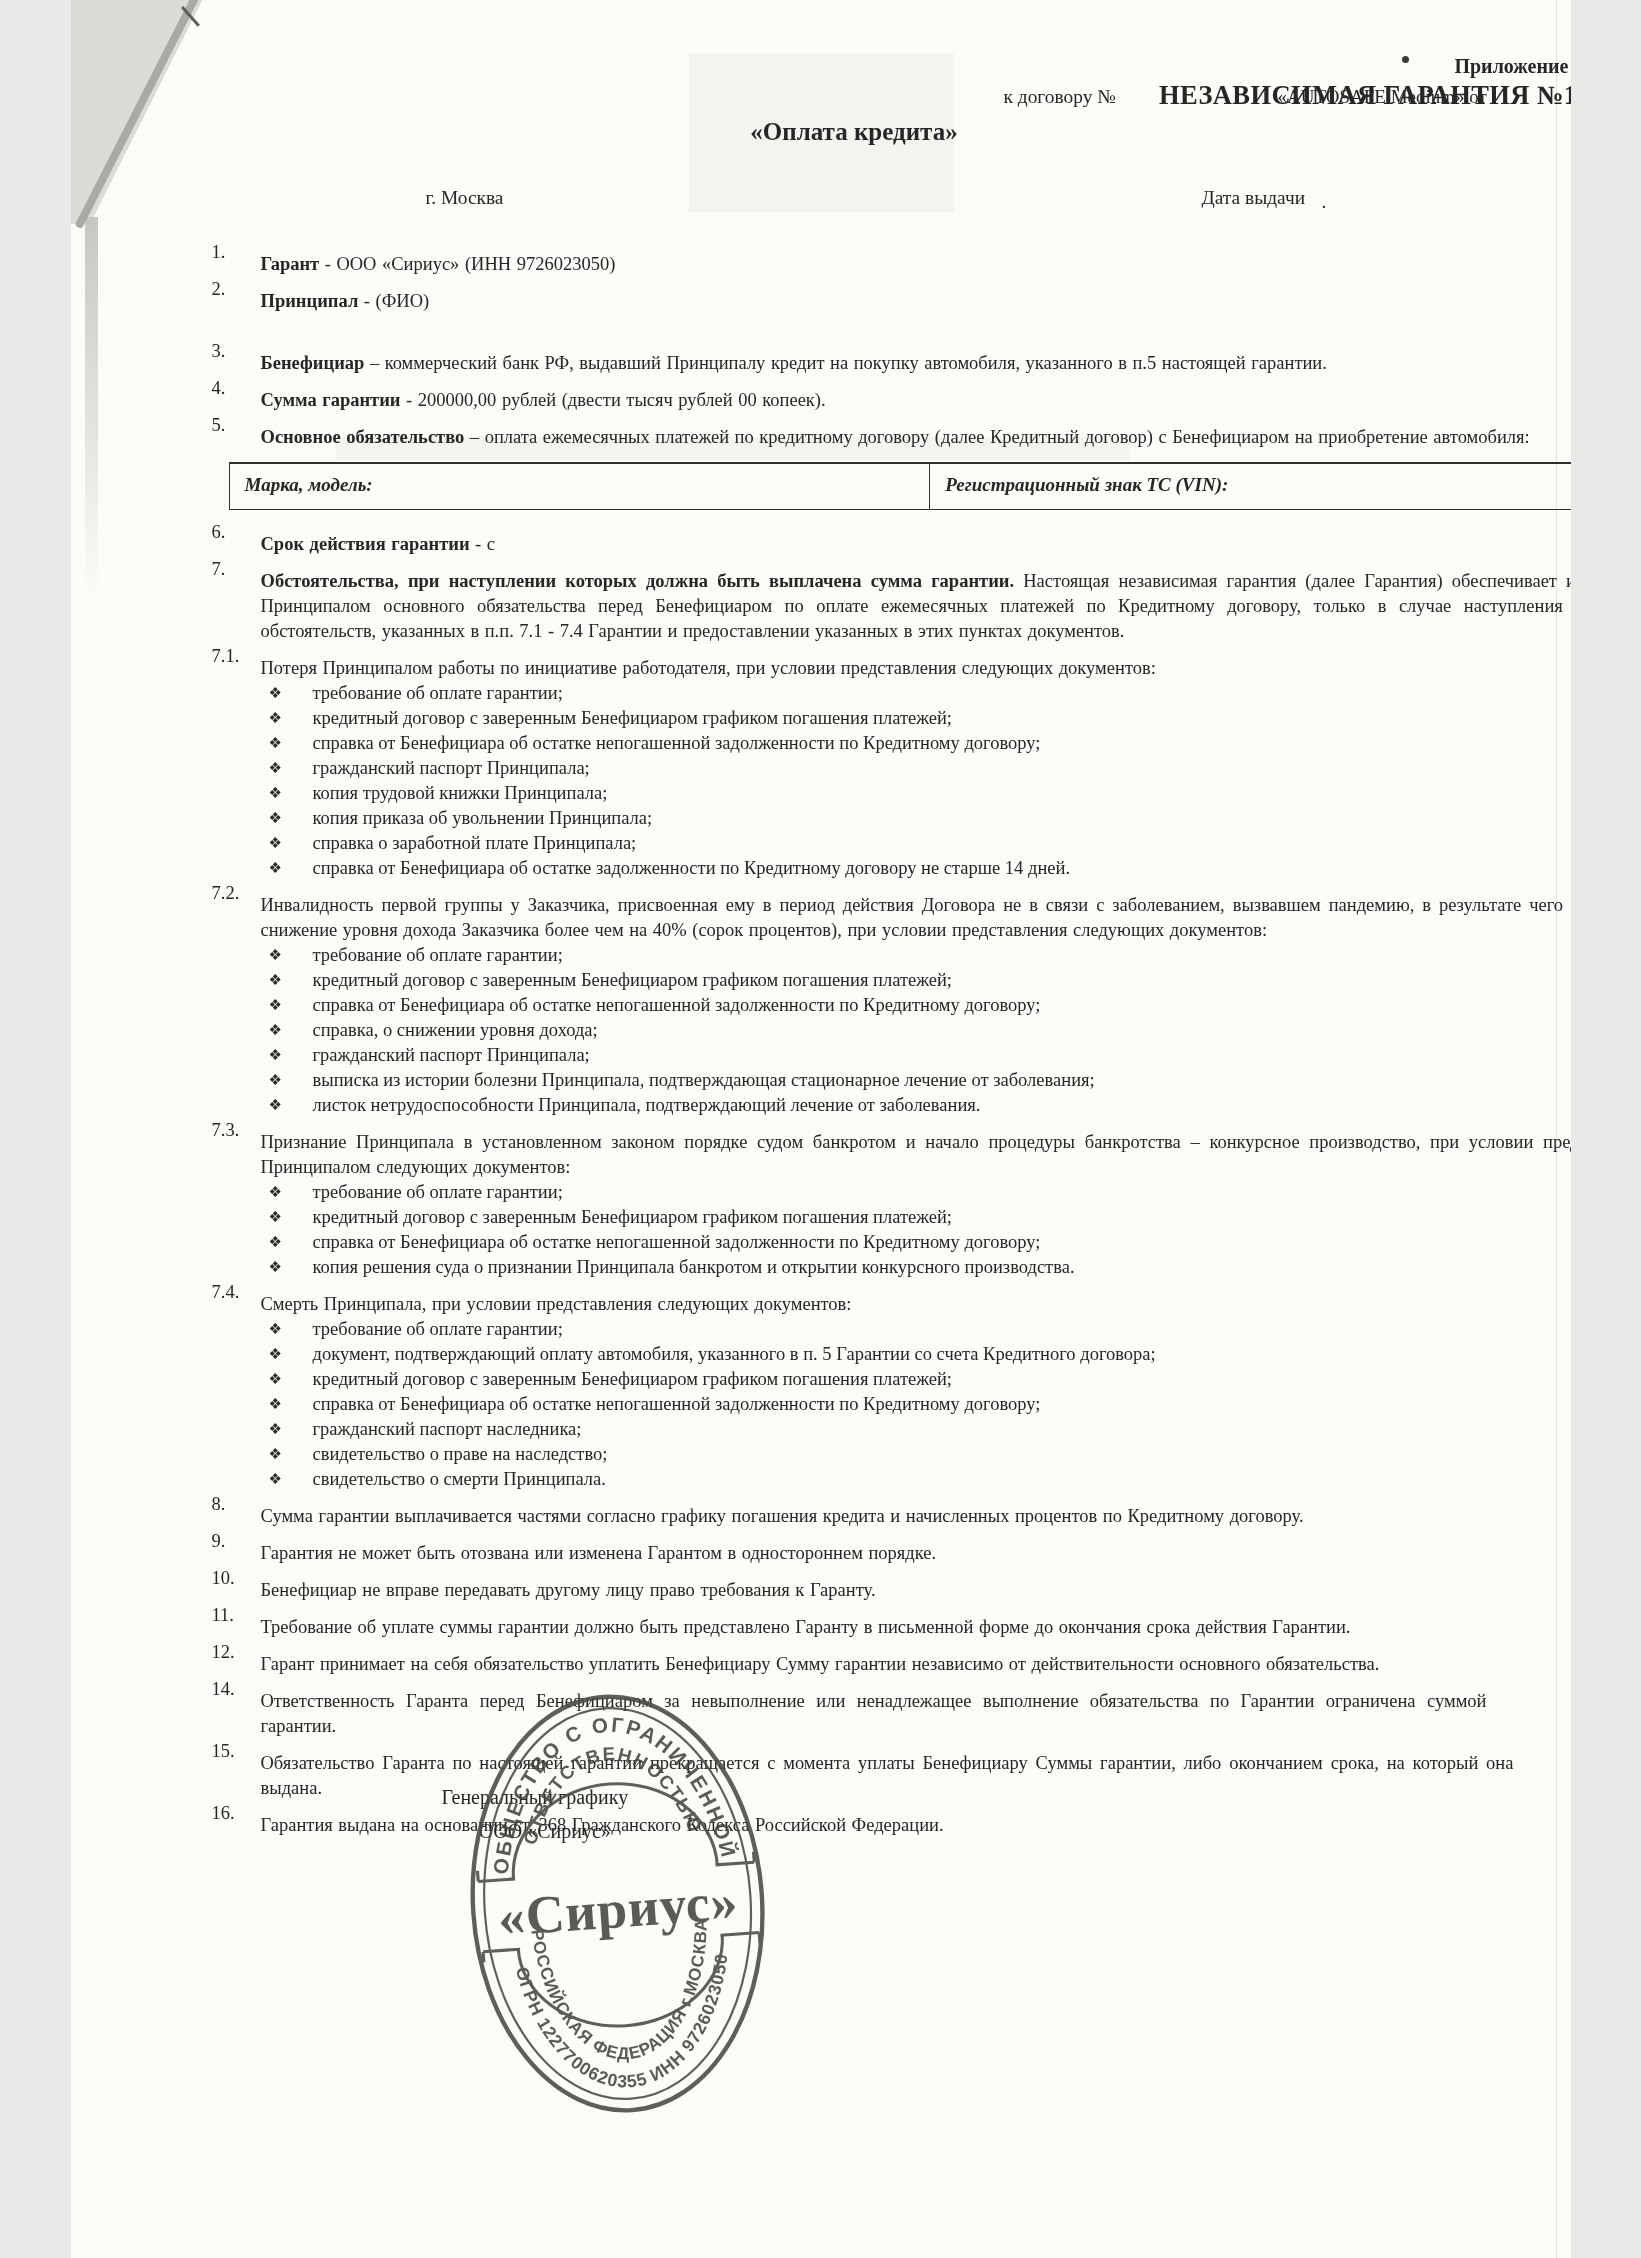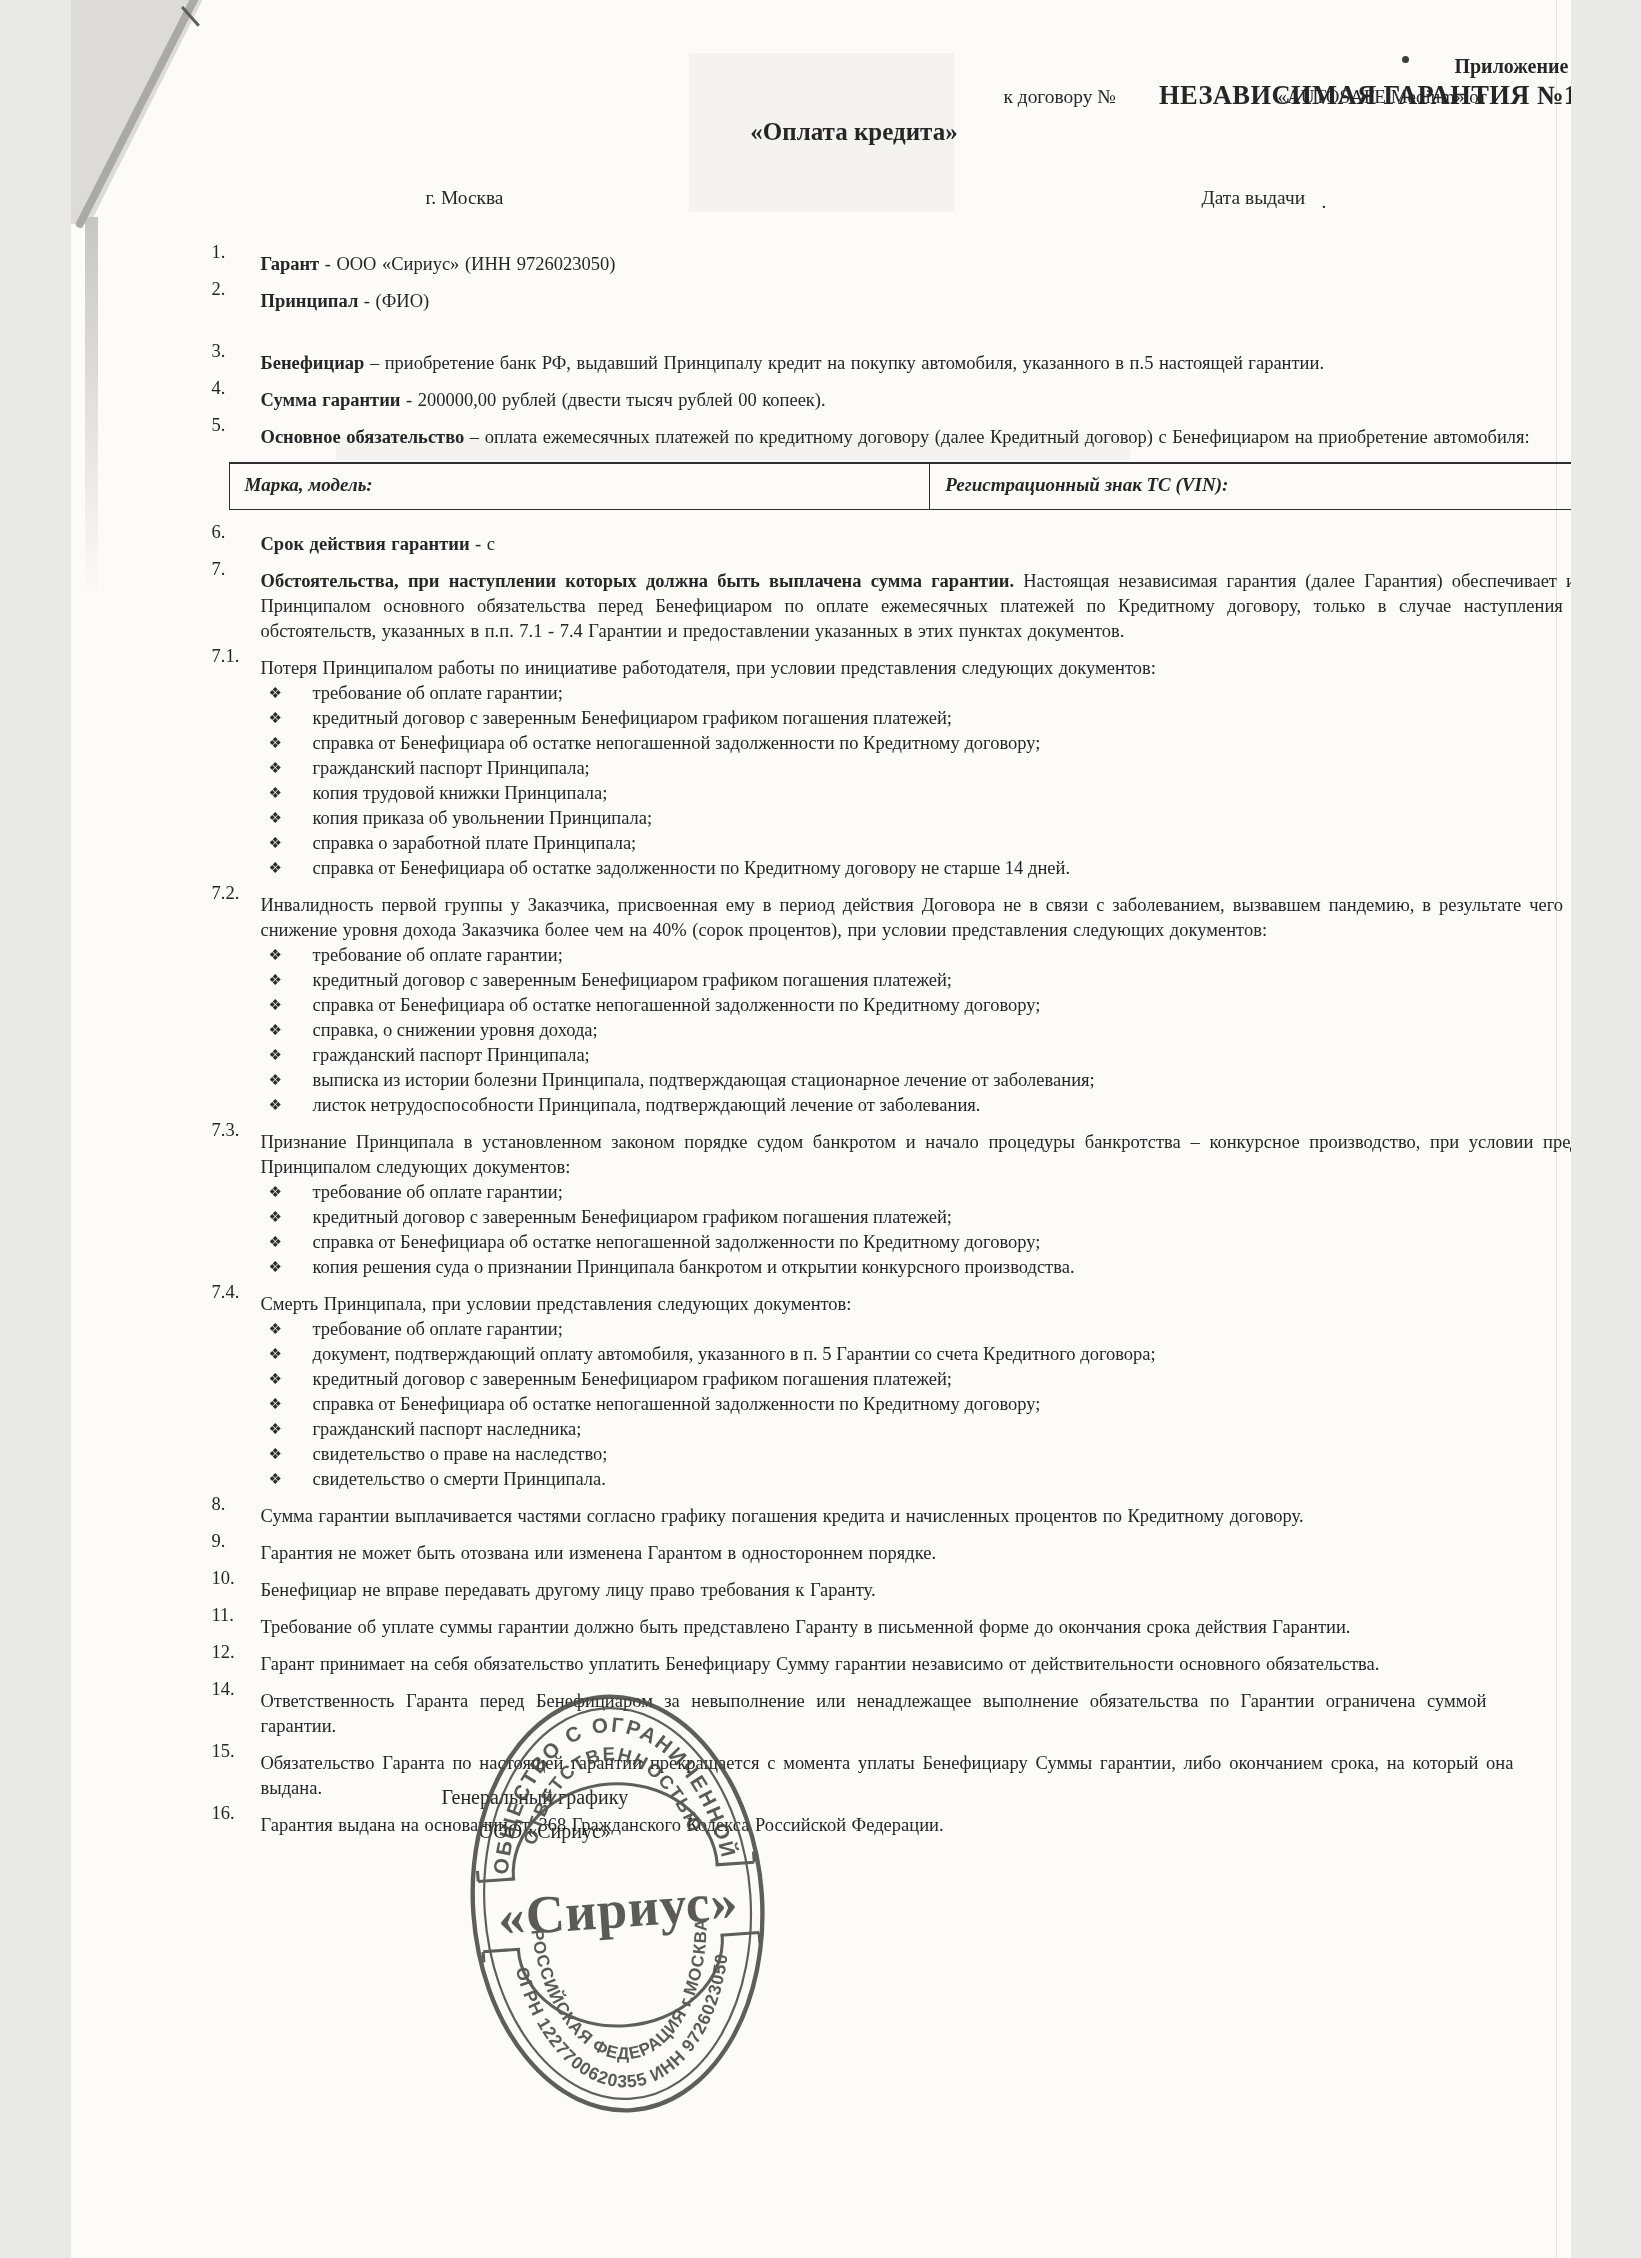--- a/index.html
+++ b/index.html
@@ -103,21 +103,21 @@
       <div class="item">
         <span class="num">1.</span>
         <span class="txt"><b>Гарант</b><span> - ООО «Сириус» (ИНН 9726023050)</span></span>
       </div>
       <div class="item">
         <span class="num">2.</span>
         <span class="txt"><b>Принципал</b><span> - (ФИО)</span></span>
       </div>
       <div class="item gap-top">
         <span class="num">3.</span>
-        <span class="txt"><b>Бенефициар</b><span> – приобретение банк РФ, выдавший Принципалу кредит на покупку автомобиля, указанного в п.5 настоящей гарантии.</span></span>
+        <span class="txt"><b>Бенефициар</b><span> – коммерческий банк РФ, выдавший Принципалу кредит на покупку автомобиля, указанного в п.5 настоящей гарантии.</span></span>
       </div>
       <div class="item">
         <span class="num">4.</span>
         <span class="txt"><b>Сумма гарантии</b><span> - 200000,00 рублей (двести тысяч рублей 00 копеек).</span></span>
       </div>
       <div class="item">
         <span class="num">5.</span>
         <span class="txt"><b>Основное обязательство</b><span> – оплата ежемесячных платежей по кредитному договору (далее Кредитный договор) с Бенефициаром на приобретение автомобиля:</span></span>
       </div>
 

